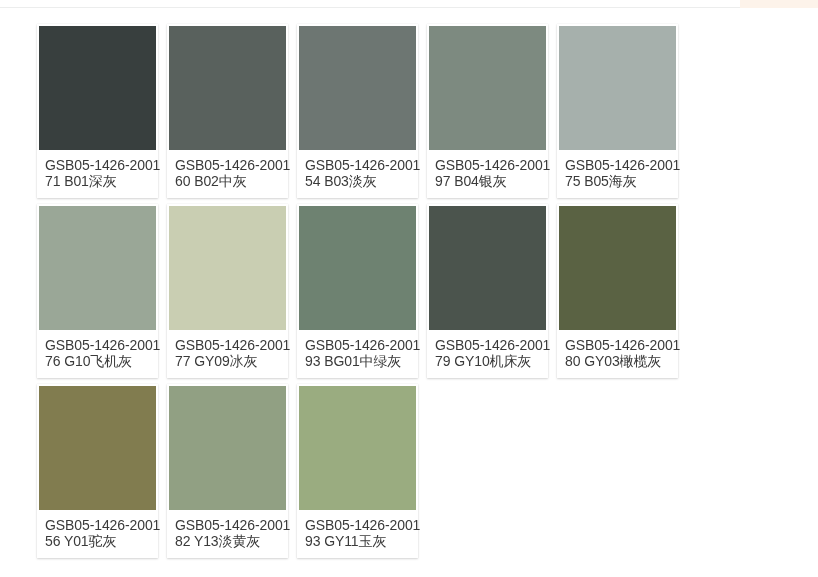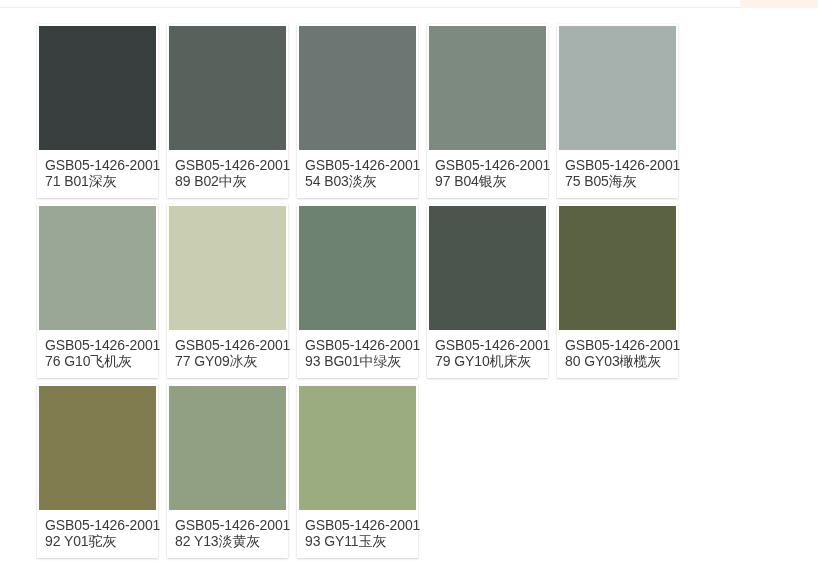--- a/index.html
+++ b/index.html
@@ -90,21 +90,21 @@
       <div class="swatch-color" style="background: rgb(56, 63, 62);"></div>
       <div class="swatch-caption">
         <span class="swatch-std">GSB05-1426-2001</span>
         <span class="swatch-name">71 B01深灰</span>
       </div>
     </div>
     <div class="swatch-card">
       <div class="swatch-color" style="background: rgb(89, 97, 93);"></div>
       <div class="swatch-caption">
         <span class="swatch-std">GSB05-1426-2001</span>
-        <span class="swatch-name">89 B02中灰</span>
+        <span class="swatch-name">60 B02中灰</span>
       </div>
     </div>
     <div class="swatch-card">
       <div class="swatch-color" style="background: rgb(109, 118, 114);"></div>
       <div class="swatch-caption">
         <span class="swatch-std">GSB05-1426-2001</span>
         <span class="swatch-name">54 B03淡灰</span>
       </div>
     </div>
     <div class="swatch-card">
@@ -153,21 +153,21 @@
       <div class="swatch-color" style="background: rgb(90, 98, 67);"></div>
       <div class="swatch-caption">
         <span class="swatch-std">GSB05-1426-2001</span>
         <span class="swatch-name">80 GY03橄榄灰</span>
       </div>
     </div>
     <div class="swatch-card">
       <div class="swatch-color" style="background: rgb(129, 124, 79);"></div>
       <div class="swatch-caption">
         <span class="swatch-std">GSB05-1426-2001</span>
-        <span class="swatch-name">92 Y01驼灰</span>
+        <span class="swatch-name">56 Y01驼灰</span>
       </div>
     </div>
     <div class="swatch-card">
       <div class="swatch-color" style="background: rgb(145, 160, 131);"></div>
       <div class="swatch-caption">
         <span class="swatch-std">GSB05-1426-2001</span>
         <span class="swatch-name">82 Y13淡黄灰</span>
       </div>
     </div>
     <div class="swatch-card">

